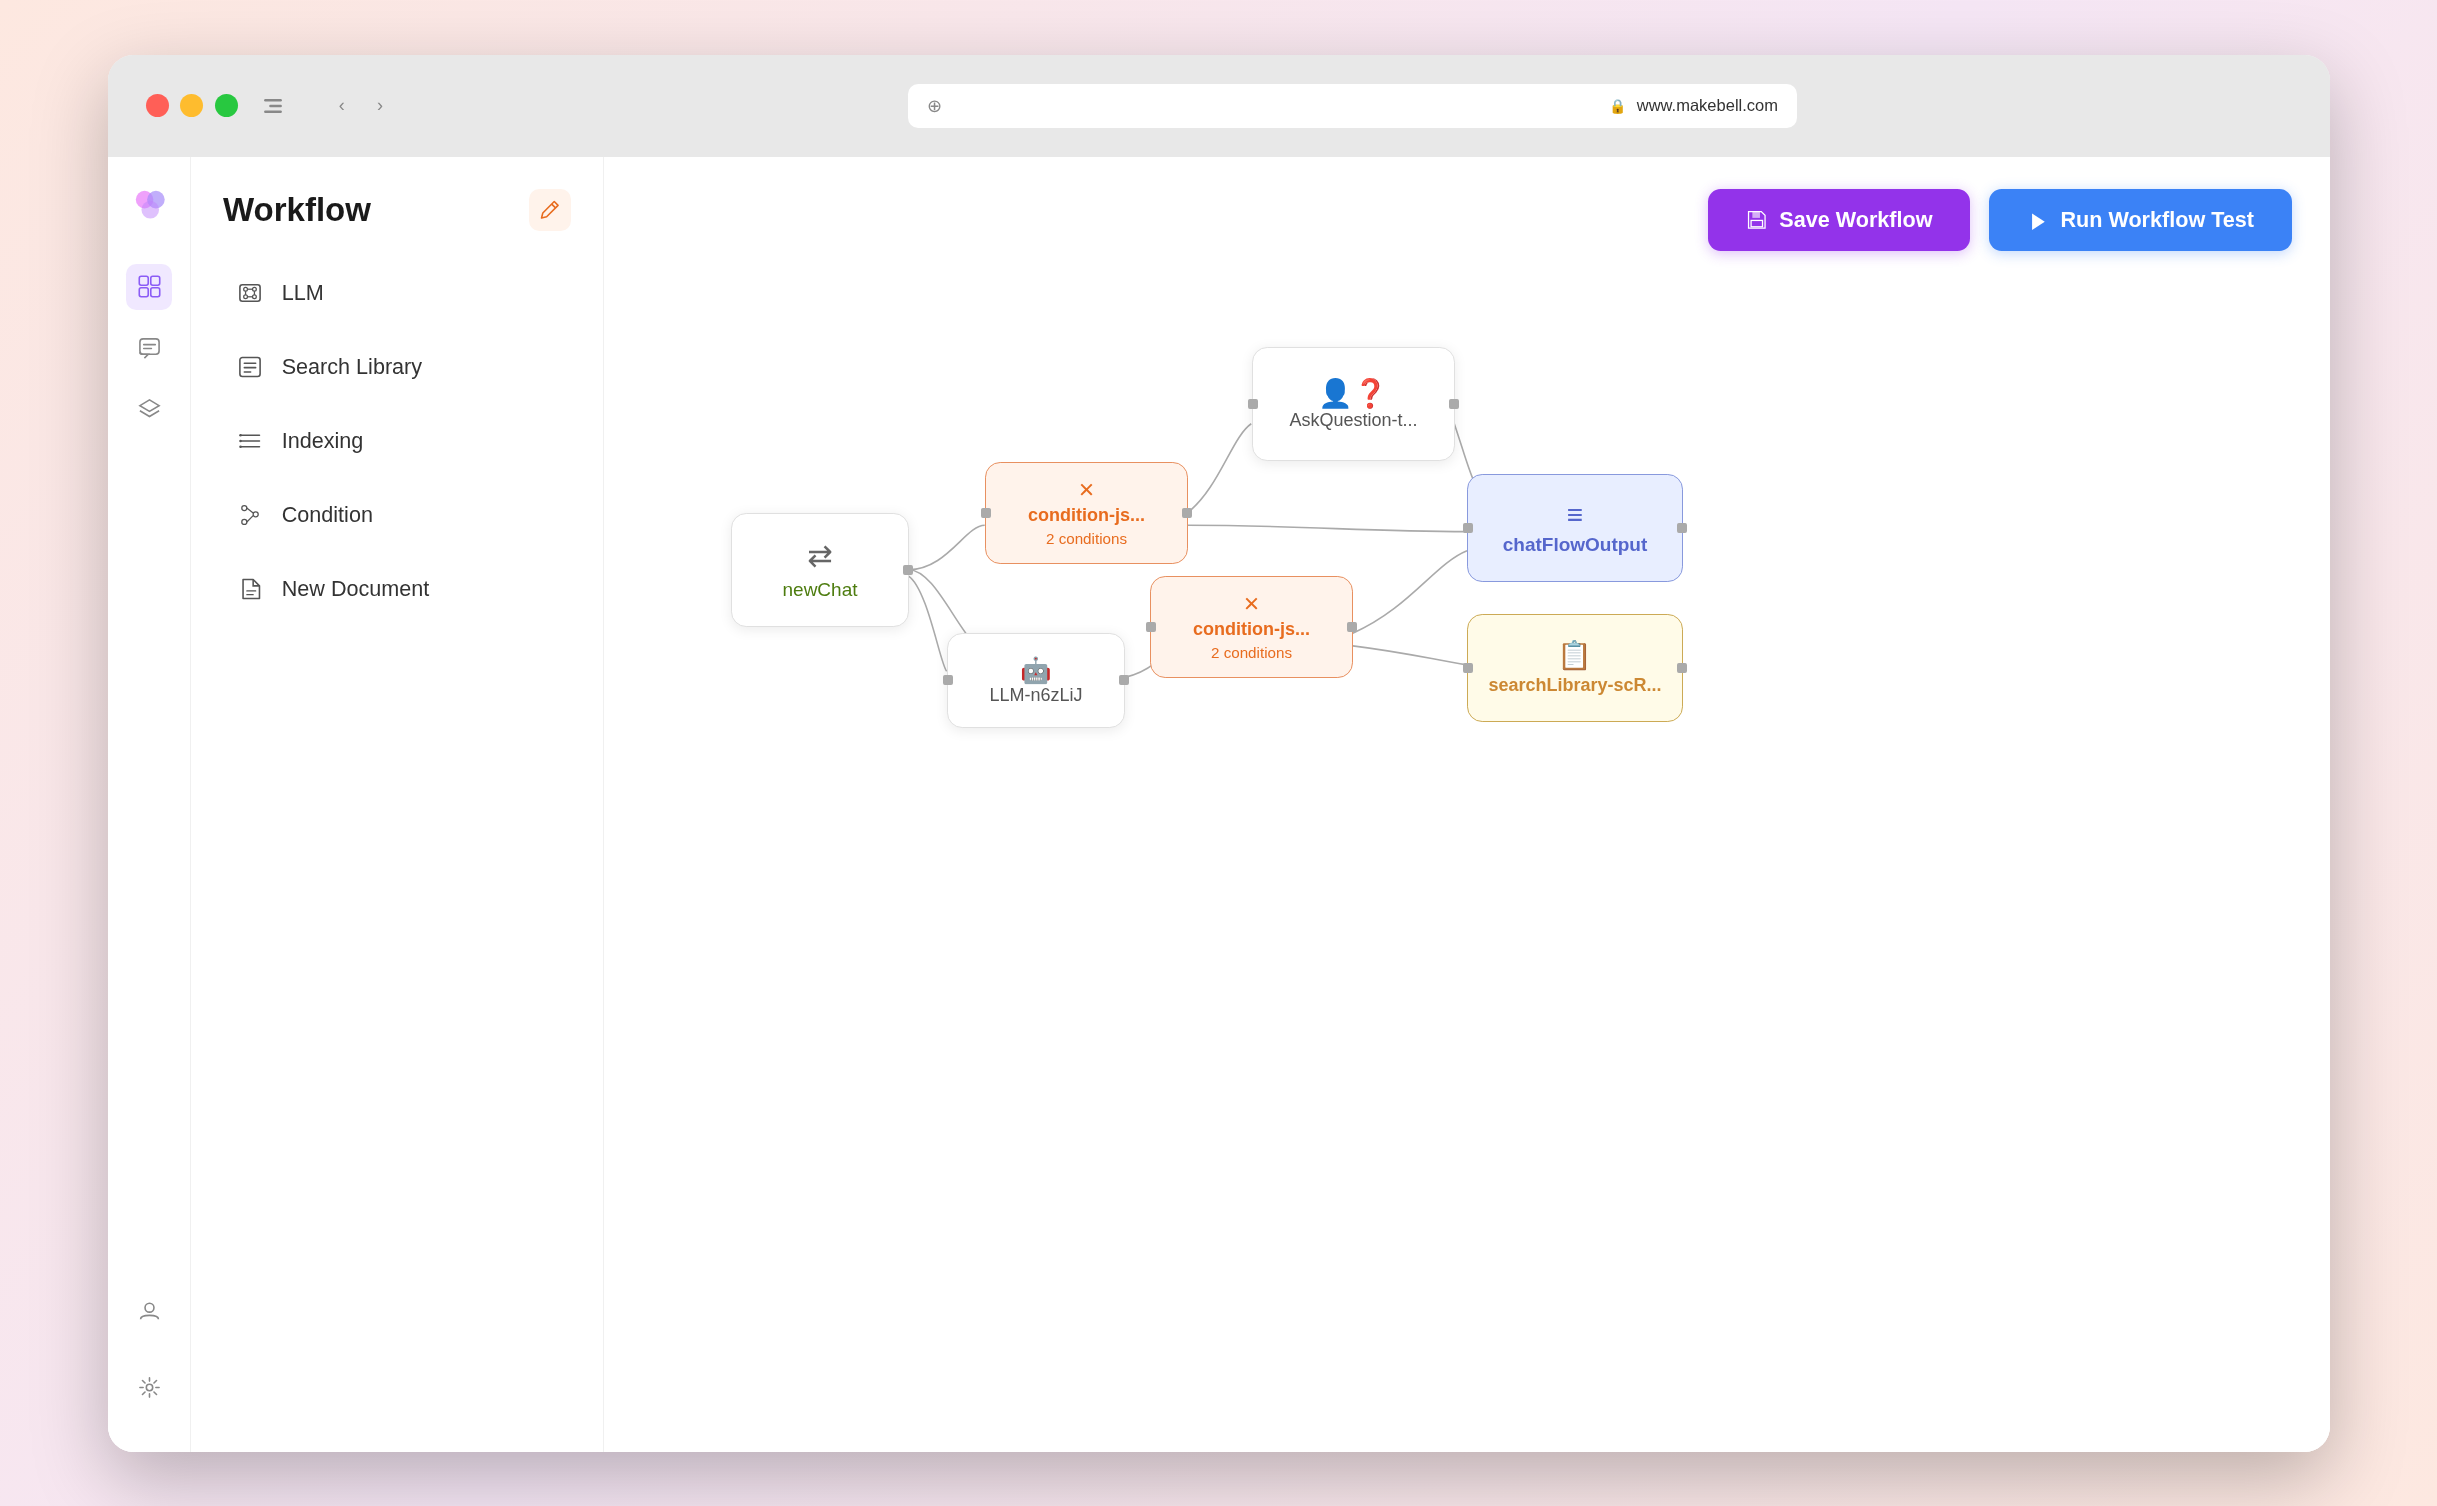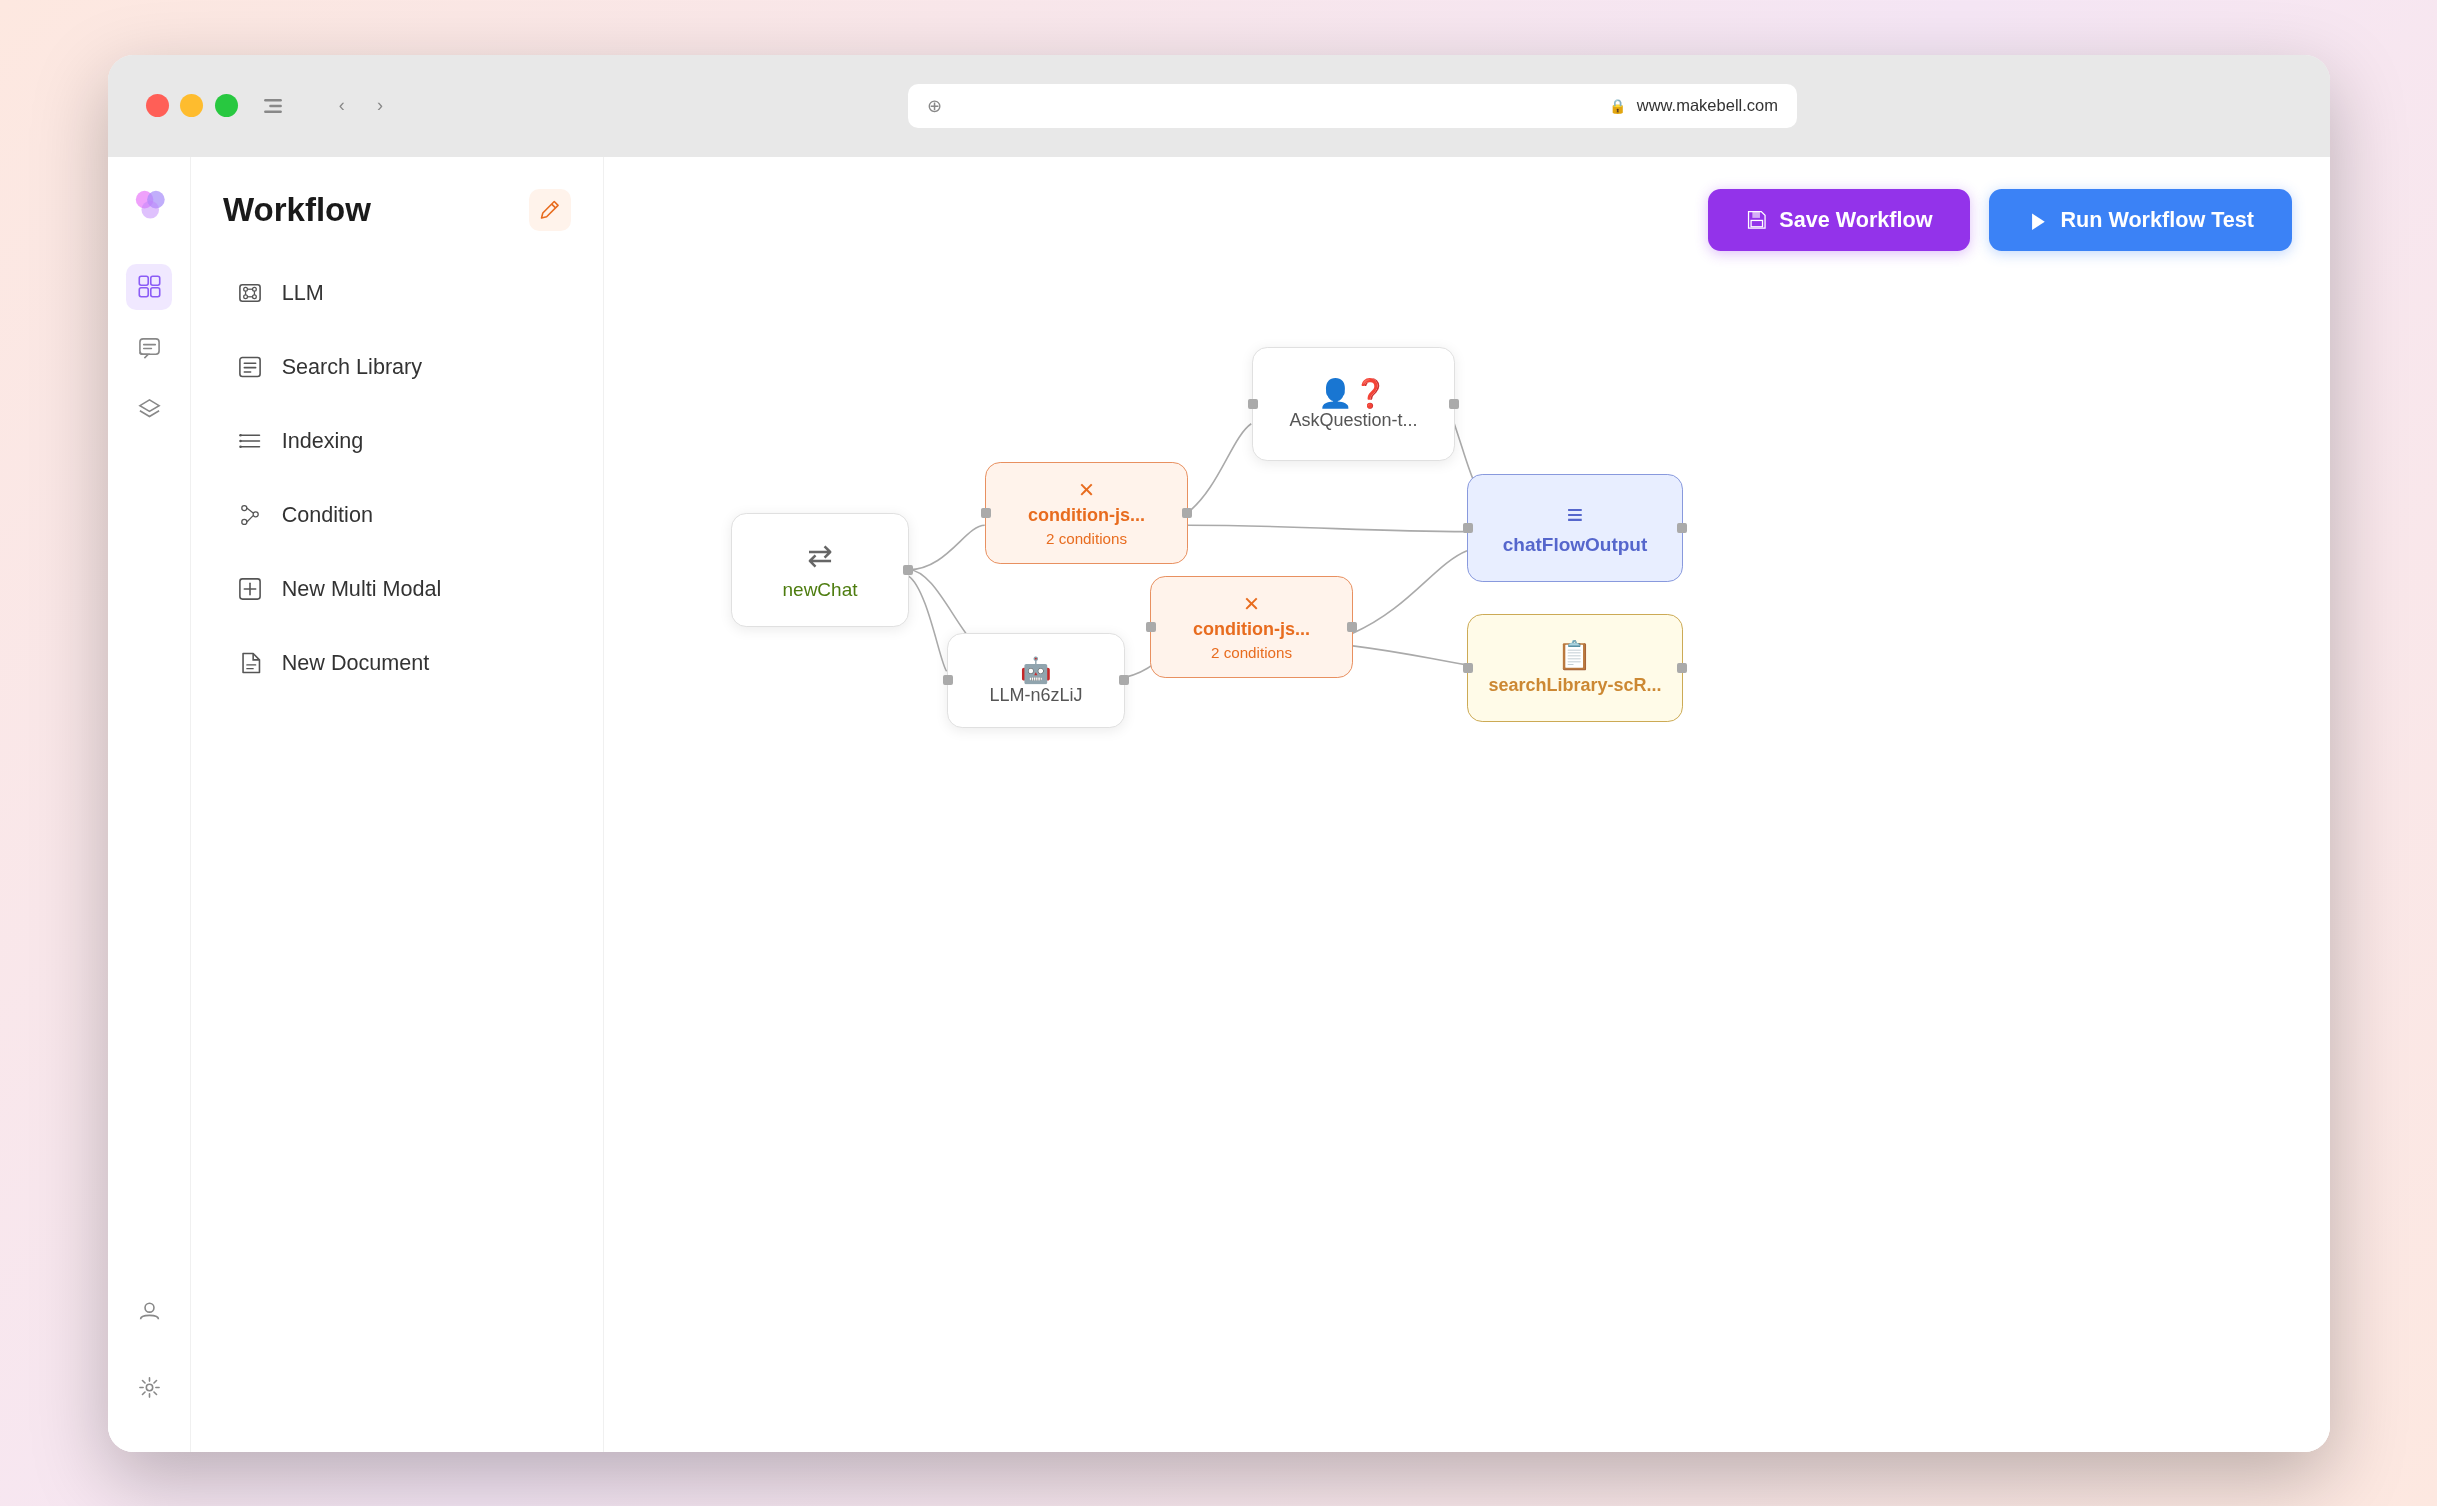--- a/index.html
+++ b/index.html
@@ -532,30 +532,20 @@
               <circle cx="10" cy="30" r="4" stroke="#555" stroke-width="2"></circle>
               <path d="M14 8 L24 16" stroke="#555" stroke-width="2"></path>
               <path d="M14 30 L24 20" stroke="#555" stroke-width="2"></path>
             </svg>
           </div>
           <span>Condition</span>
         </div>
         <div class="menu-item">
           <div class="menu-item-icon">
             <svg width="24" height="24" viewBox="0 0 38 38" fill="none">
-              <rect x="3" y="3" width="32" height="32" rx="4" stroke="#555" stroke-width="2.5"></rect>
-              <line x1="19" y1="10" x2="19" y2="28" stroke="#555" stroke-width="2.5" stroke-linecap="round"></line>
-              <line x1="10" y1="19" x2="28" y2="19" stroke="#555" stroke-width="2.5" stroke-linecap="round"></line>
-            </svg>
-          </div>
-          <span>New Multi Modal</span>
-        </div>
-        <div class="menu-item">
-          <div class="menu-item-icon">
-            <svg width="24" height="24" viewBox="0 0 38 38" fill="none">
               <path d="M8 4 H24 L34 14 V34 H8 Z" stroke="#555" stroke-width="2.5" fill="none" stroke-linejoin="round"></path>
               <path d="M24 4 V14 H34" stroke="#555" stroke-width="2.5" fill="none"></path>
               <line x1="14" y1="22" x2="28" y2="22" stroke="#555" stroke-width="2" stroke-linecap="round"></line>
               <line x1="14" y1="28" x2="24" y2="28" stroke="#555" stroke-width="2" stroke-linecap="round"></line>
             </svg>
           </div>
           <span>New Document</span>
         </div>
       </div>
     </div>

